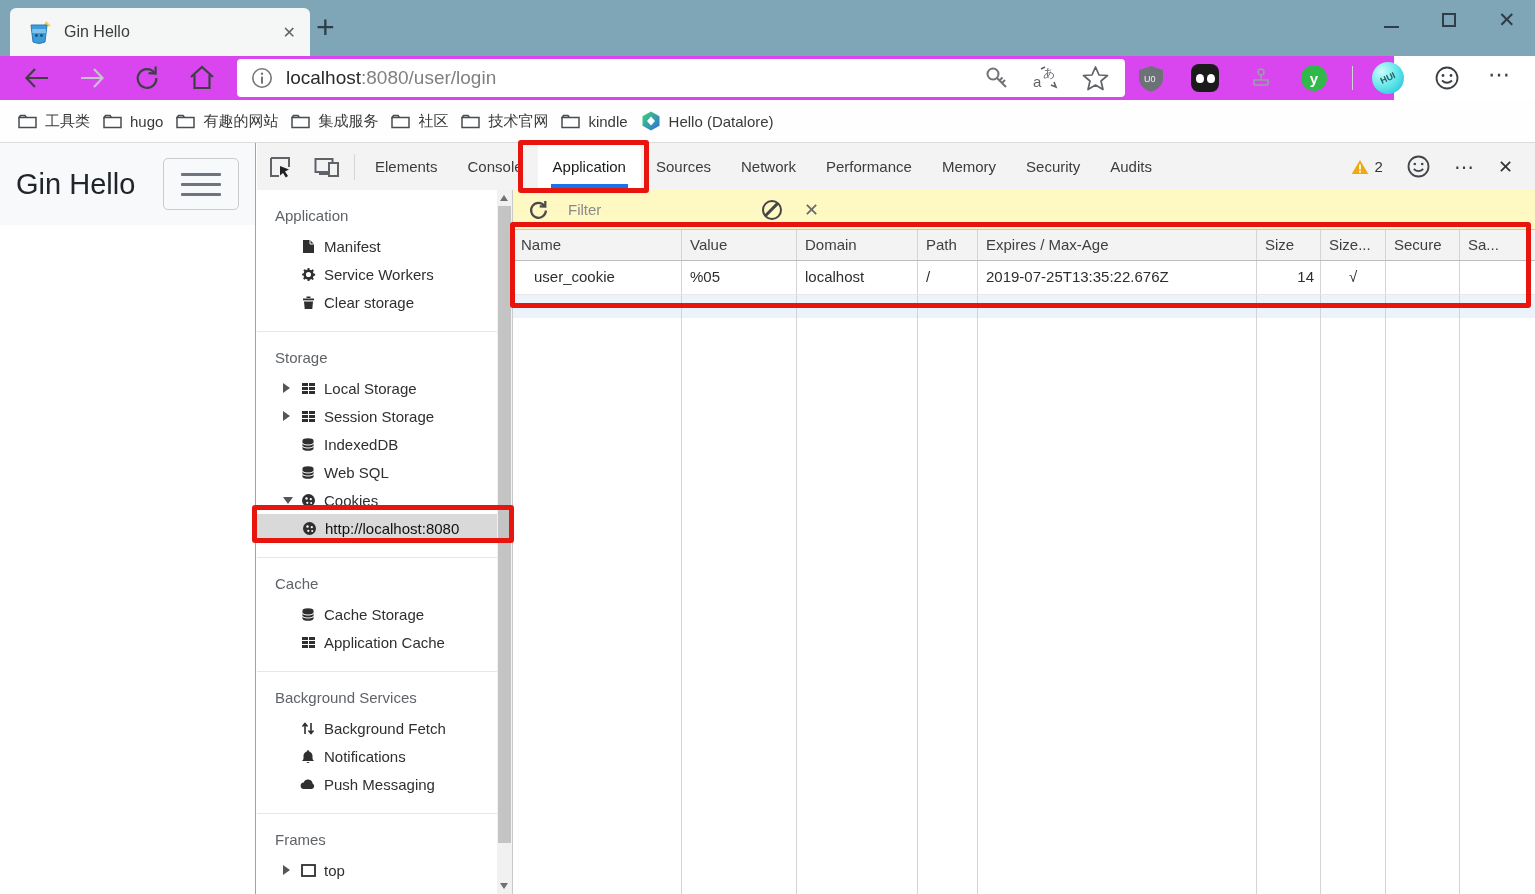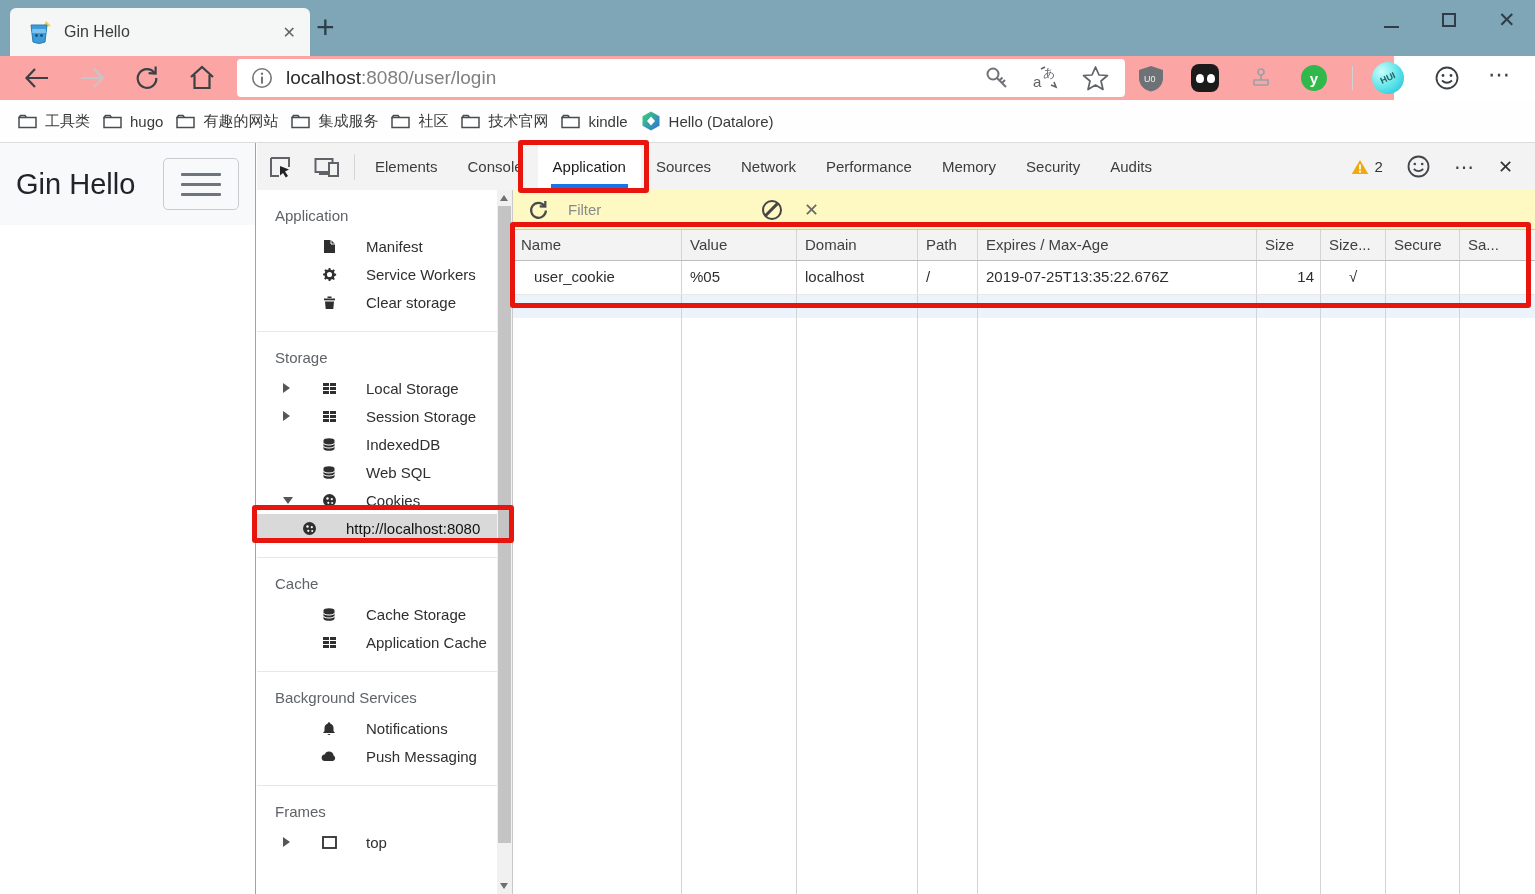--- a/index.html
+++ b/index.html
@@ -13,21 +13,21 @@
   .tab-favicon { margin-left:16px; width:26px; height:26px; }
   .tab-title { margin-left:12px; font-size:16px; color:#3c3c3c; flex:1; white-space:nowrap; overflow:hidden; }
   .tab-close { margin-right:14px; font-size:16px; color:#5f6368; cursor:default; }
   .newtab { position:absolute; left:316px; top:10px; font-size:32px; font-weight:300; color:#2c3e49; line-height:34px; }
   .win-controls span { position:absolute; color:#2e3d46; }
   .win-min { left:1384px; top:26px; width:15px; height:2px; background:#2e3d46; }
   .win-max { left:1442px; top:13px; width:14px; height:14px; border:2px solid #2e3d46; }
   .win-close { left:1498px; top:8px; font-size:21px; }
 
   
-  .toolbar { position:absolute; left:0; top:56px; width:1394px; height:44px; background:#fca5a5; }
+  .toolbar { position:absolute; left:0; top:56px; width:1394px; height:44px; background:#d946ef; }
   .toolbar .abs { position:absolute; }
   .addressbar { position:absolute; left:237px; top:3px; width:888px; height:38px; background:#fff;
                 border-radius:4px; display:flex; align-items:center; }
   .info-ico { margin-left:14px; }
   .url { margin-left:13px; font-size:19px; flex:1; white-space:nowrap; overflow:hidden; }
   .url .host { color:#2b2b2b; }
   .url .rest { color:#808080; }
   .addr-icos { display:flex; align-items:center; gap:22px; margin-right:16px; }
   .v-divider { position:absolute; left:1352px; top:10px; width:1px; height:24px; background:#cfd2d4; }
   .ext-black { width:28px; height:28px; background:#1b1b1b; border-radius:8px; display:flex; align-items:center; justify-content:center; gap:3px; }
@@ -64,21 +64,21 @@
   .warn-wrap { display:flex; align-items:center; gap:6px; font-size:15px; color:#333; }
   .dt-x { font-size:18px; color:#333; }
 
   .dt-body { position:absolute; left:0; top:47px; width:1278px; height:704px; display:flex; }
 
   
   .dt-sidebar { position:relative; width:255px; height:704px; background:#fff; overflow:hidden; font-size:15px; }
   .sec { padding:13px 0 15px 0; border-bottom:1px solid #e7e7e7; }
   .sec:last-child { border-bottom:none; }
   .sec-title { padding-left:18px; color:#5f6368; line-height:25px; margin-bottom:4px; }
-  .sb-item { position:relative; display:flex; align-items:center; height:28px; padding-left:26px; color:#2f2f2f;gap:21px; }
+  .sb-item { position:relative; display:flex; align-items:center; height:28px; padding-left:26px; color:#2f2f2f; }
   .exp { width:17px; display:flex; align-items:center; }
   .tri-r { width:0; height:0; border-left:7px solid #565656; border-top:5px solid transparent; border-bottom:5px solid transparent; }
   .tri-d { width:0; height:0; border-top:7px solid #565656; border-left:5px solid transparent; border-right:5px solid transparent; }
   .sb-ico { width:16px; height:16px; margin-right:8px; display:flex; align-items:center; justify-content:center; }
   .sb-item.selected { background:#d9d9d9; }
   .sb-item.selected .lbl { color:#111; }
   .sub { padding-left:44px; }
   .sb-scroll { position:absolute; right:0; top:0; width:15px; height:704px; background:#f1f1f1; }
   .sb-thumb { position:absolute; left:1px; top:16px; width:13px; height:637px; background:#c4c4c4; }
   .sb-up { position:absolute; left:3px; top:5px; width:0; height:0; border-bottom:6px solid #6f6f6f; border-left:4.5px solid transparent; border-right:4.5px solid transparent; }
@@ -477,20 +477,30 @@
             <span class="lbl">Application Cache</span>
           </div>
         </div>
 
         <div class="sec">
           <div class="sec-title">Background Services</div>
           <div class="sb-item">
             <span class="exp"></span>
             <span class="sb-ico">
               <svg width="14" height="15" viewBox="0 0 14 15">
+                  <path d="M4 13 V3 M1.5 5.5 L4 2.5 L6.5 5.5" fill="none" stroke="#2f2f2f" stroke-width="1.6"></path>
+                  <path d="M10 2 V12 M7.5 9.5 L10 12.5 L12.5 9.5" fill="none" stroke="#2f2f2f" stroke-width="1.6"></path>
+                </svg>
+            </span>
+            <span class="lbl">Background Fetch</span>
+          </div>
+          <div class="sb-item">
+            <span class="exp"></span>
+            <span class="sb-ico">
+              <svg width="14" height="15" viewBox="0 0 14 15">
                   <path d="M7 1.2 A1.2 1.2 0 0 1 8.2 2.4 C10.3 3 11.5 4.7 11.5 7 V10 L13 12 H1 L2.5 10 V7 C2.5 4.7 3.7 3 5.8 2.4 A1.2 1.2 0 0 1 7 1.2 Z" fill="#2f2f2f"></path>
                   <path d="M5.5 13 A1.6 1.6 0 0 0 8.5 13 Z" fill="#2f2f2f"></path>
                 </svg>
             </span>
             <span class="lbl">Notifications</span>
           </div>
           <div class="sb-item">
             <span class="exp"></span>
             <span class="sb-ico">
               <svg width="16" height="12" viewBox="0 0 16 12">

